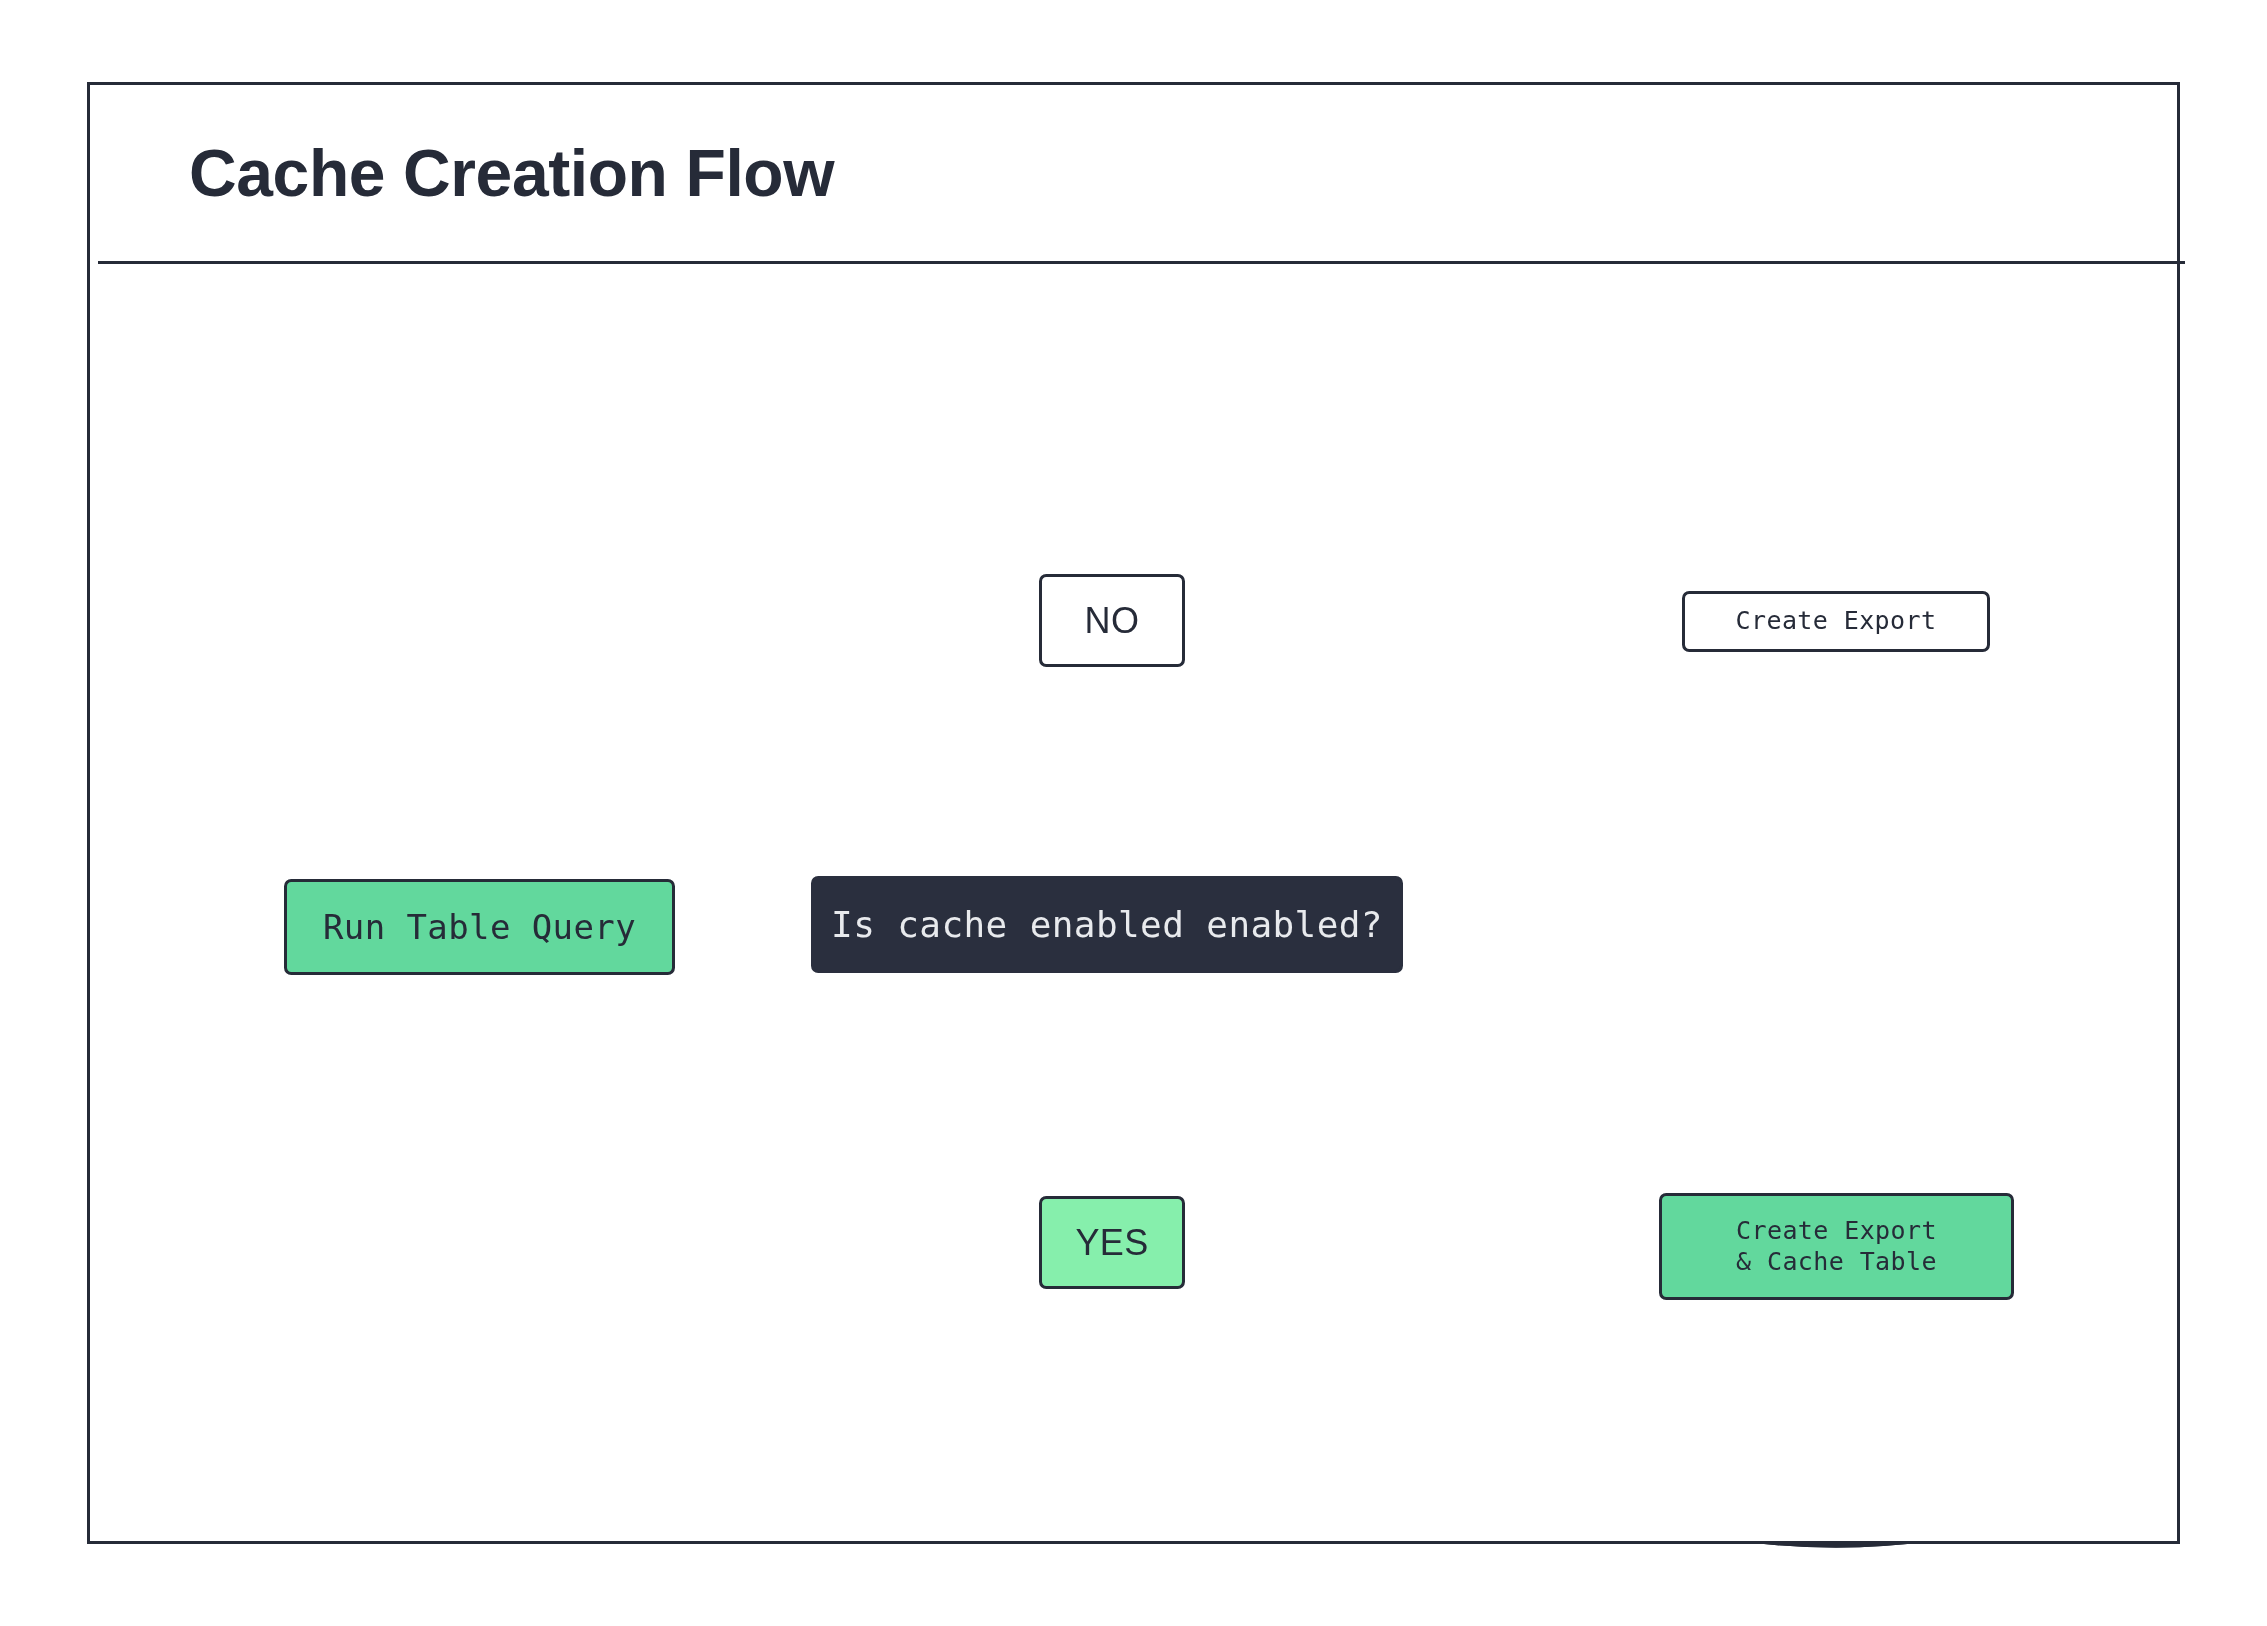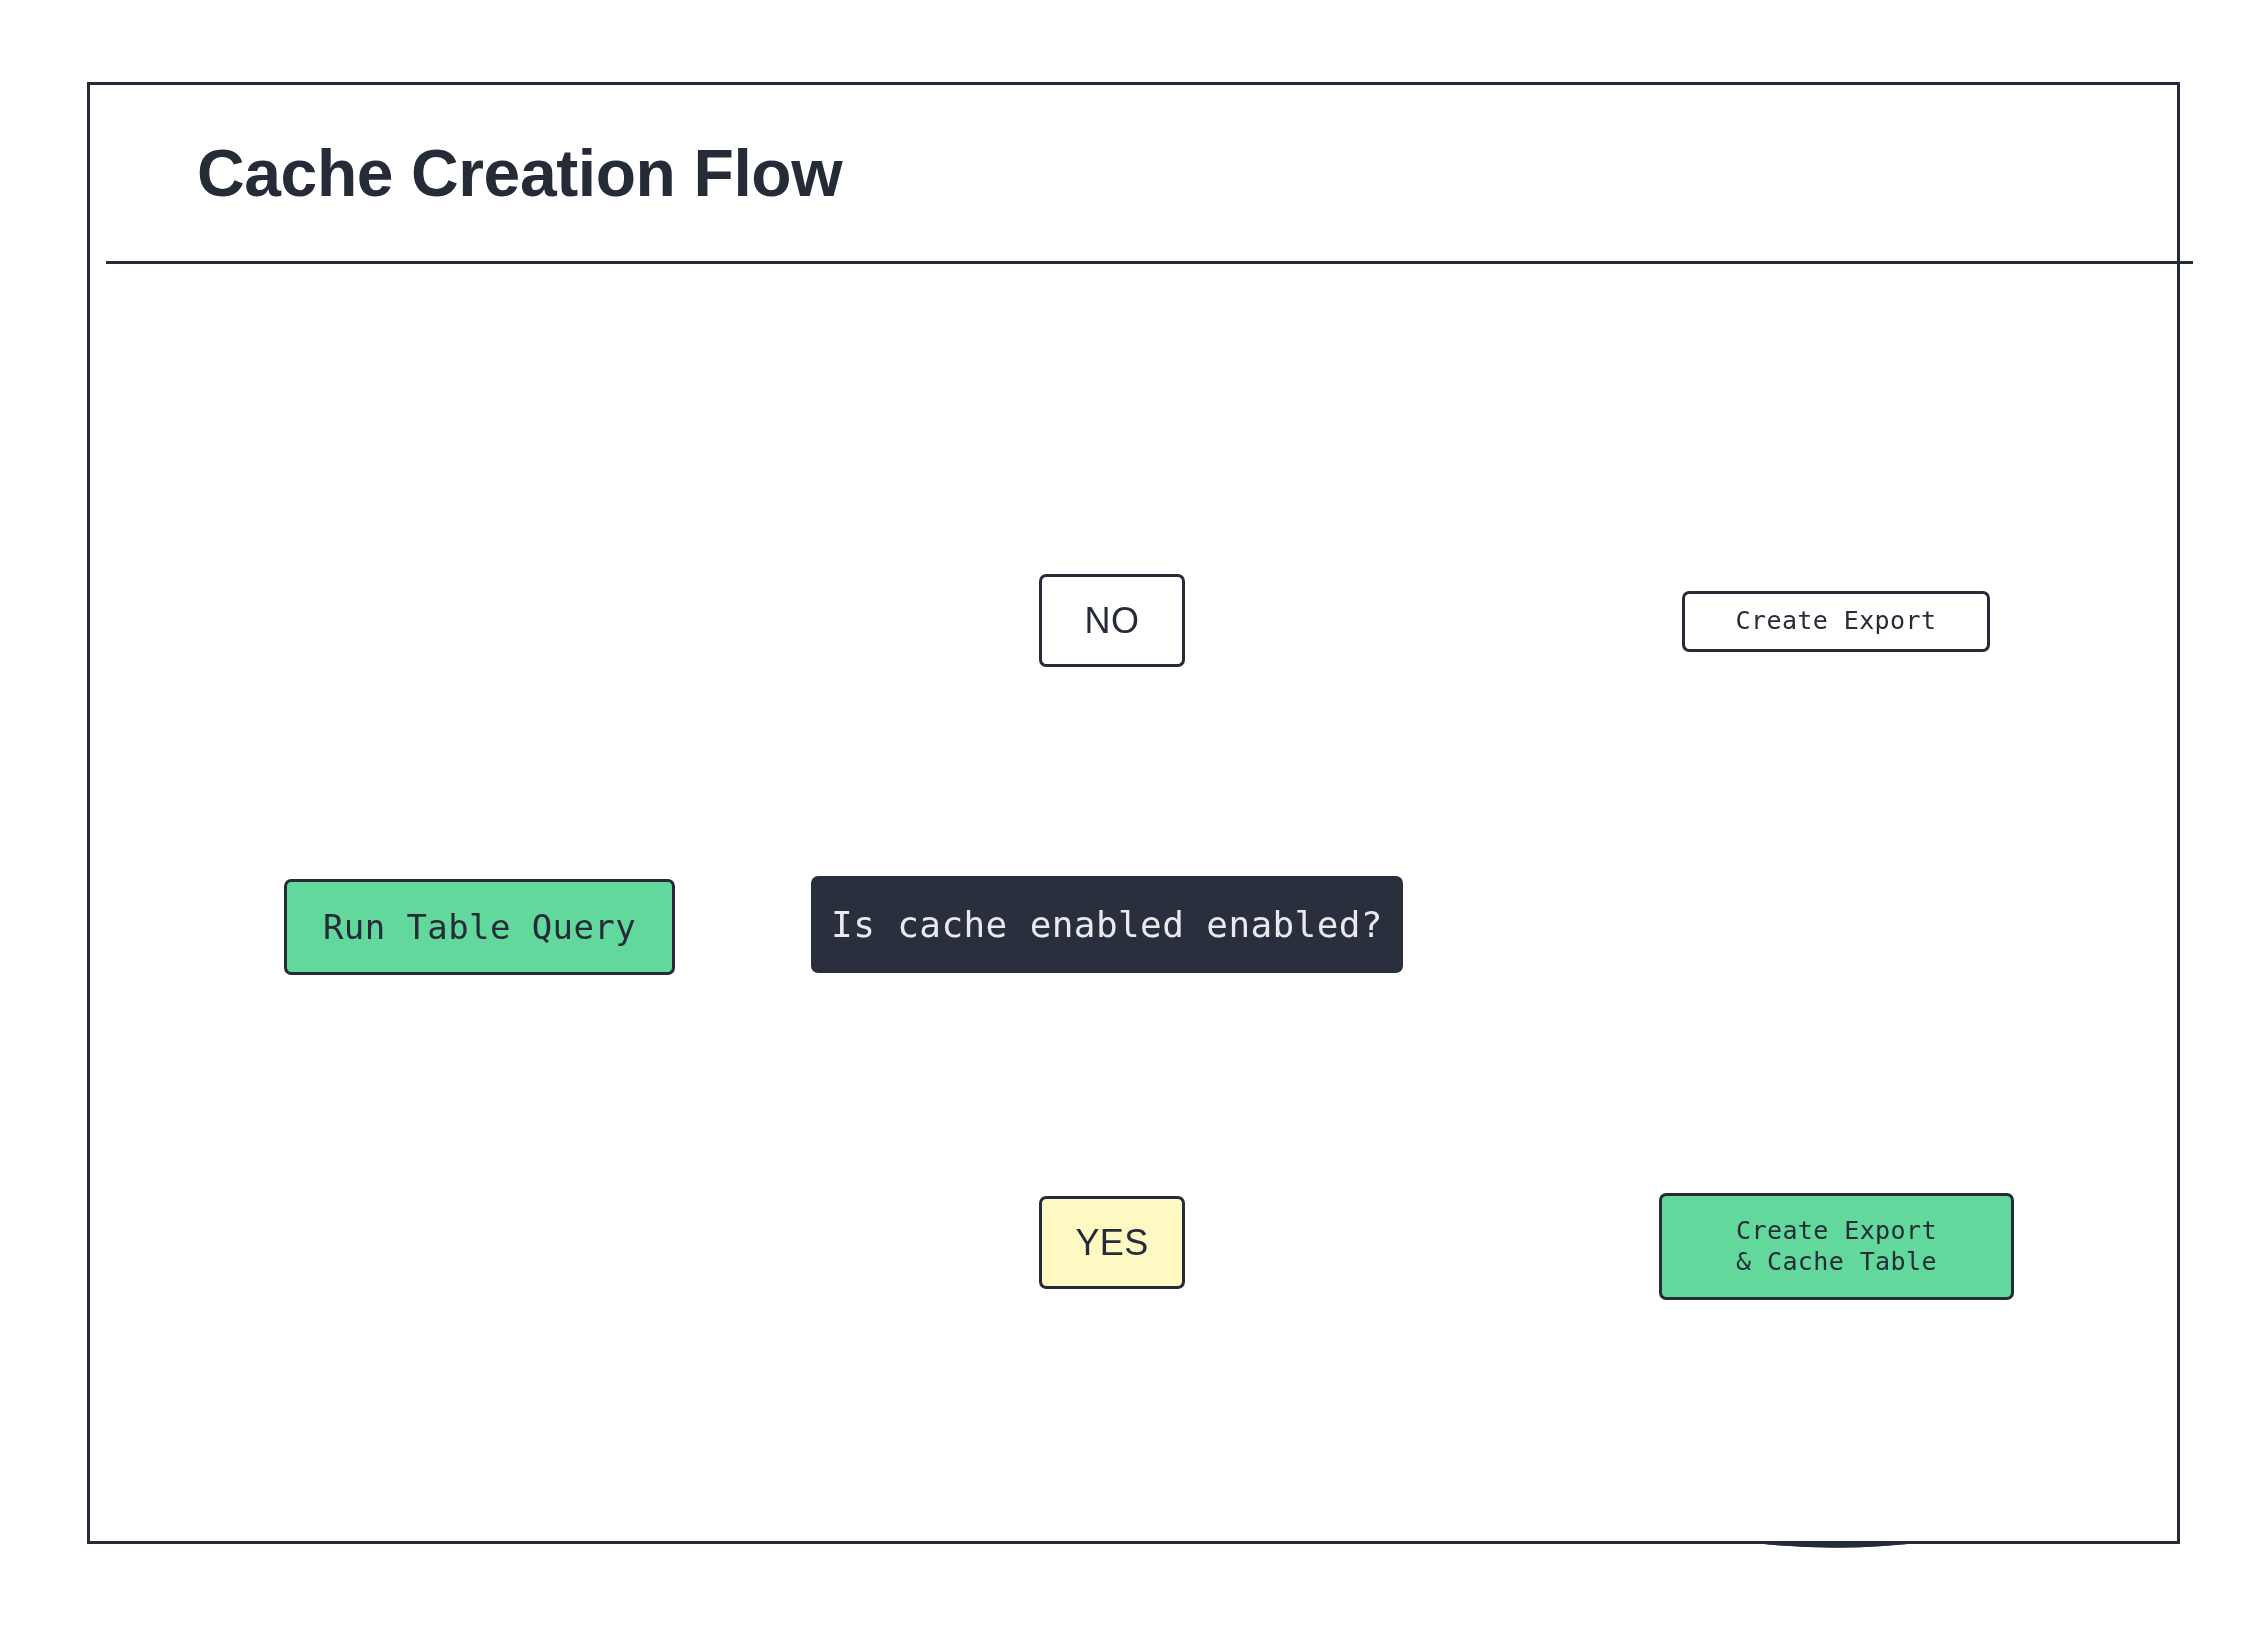--- a/index.html
+++ b/index.html
@@ -30,21 +30,21 @@
     top: 82px;
     width: 2093px;
     height: 1462px;
     border: 3.6px solid #262b38;
     box-sizing: border-box;
     background: #ffffff;
   }
 
   .title-bar {
     position: absolute;
-    left: 16px;
+    left: 8px;
     top: 0;
     width: 100%;
     height: 179px;
     border-bottom: 3.6px solid #262b38;
     box-sizing: border-box;
     display: flex;
     align-items: center;
   }
 
   .diagram-title {
@@ -107,21 +107,21 @@
 
   .node-label {
     background: #ffffff;
     font-family: "Liberation Sans", sans-serif;
     font-size: 36px;
     font-weight: normal;
     letter-spacing: 0.4px;
   }
 
   .node-label.is-yes {
-    background: #fef9c3;
+    background: #86efac;
   }
 
   .node-db-label {
     background: #ffffff;
     font-size: 25px;
     letter-spacing: 0.4px;
     line-height: 1.22;
     padding: 9px 19.7px;
   }
 

